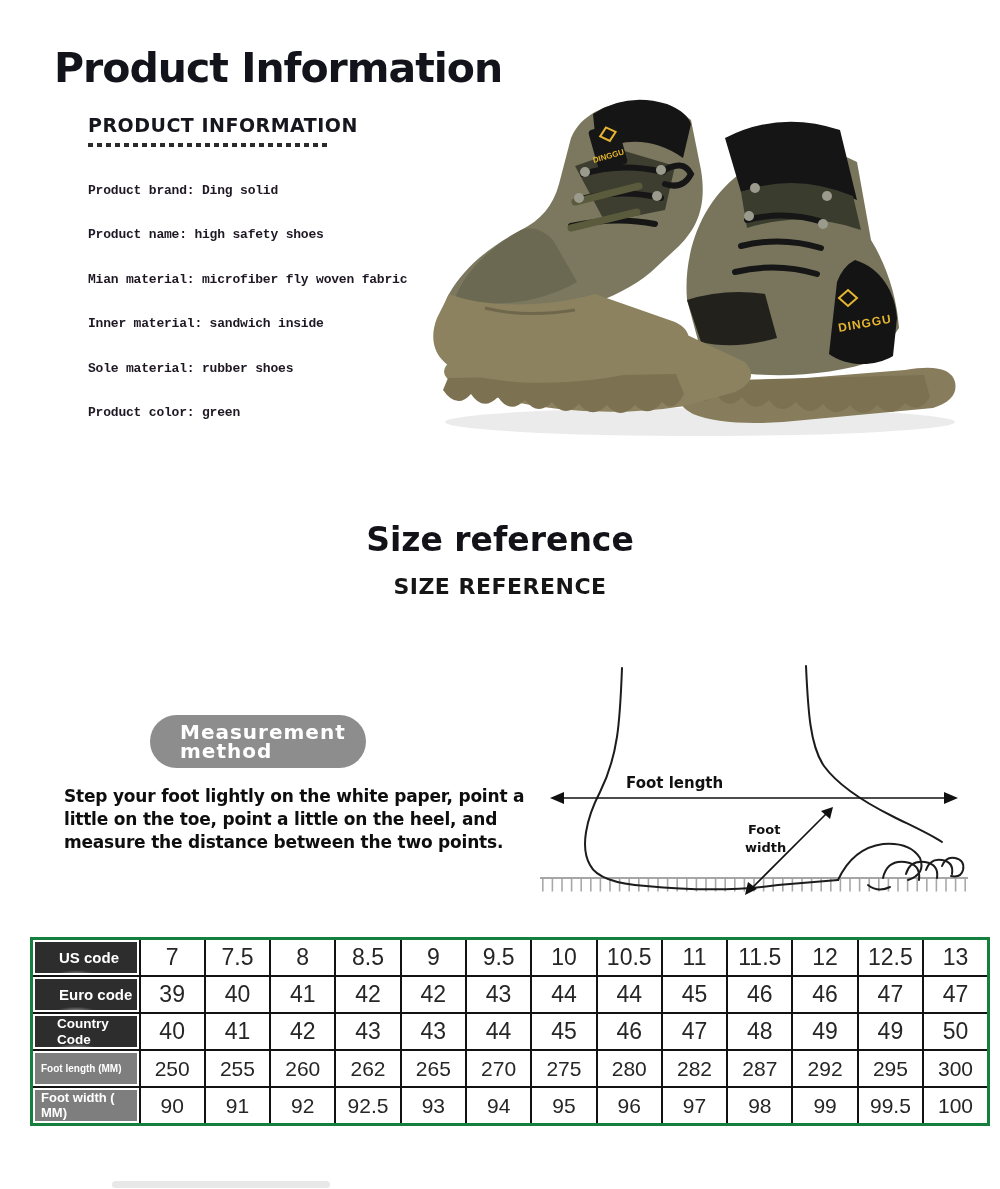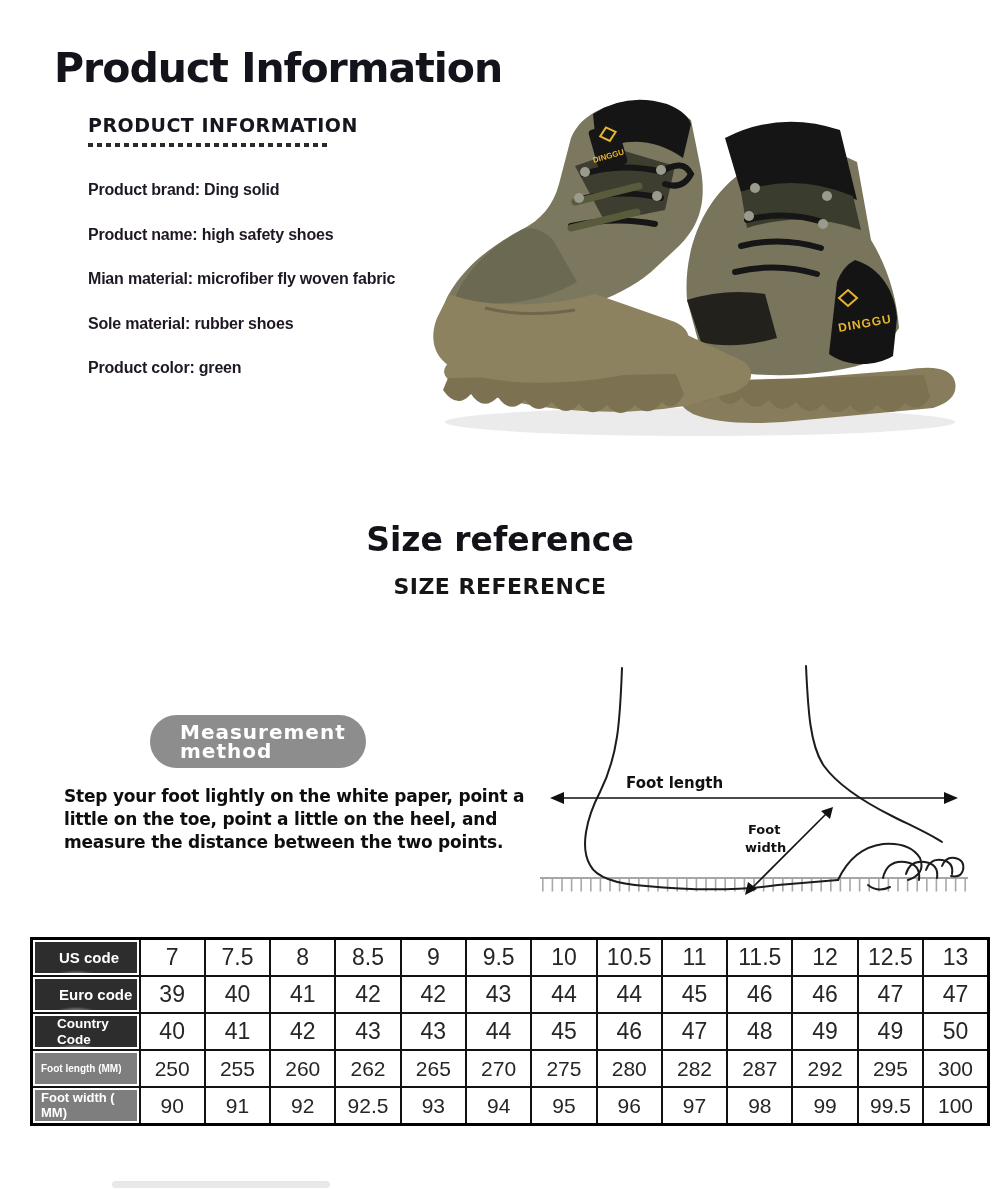--- a/index.html
+++ b/index.html
@@ -8,22 +8,22 @@
 
   
   .main-title{position:absolute;left:54px;top:44px;margin:0;font-size:41px;font-weight:800;
               letter-spacing:-1px;color:#13131c;font-family:"DejaVu Sans",sans-serif;}
   .sub-block{position:absolute;left:88px;top:114px;}
   .sub-title{font-size:19px;font-weight:700;letter-spacing:.5px;color:#16161e;
              font-family:"DejaVu Sans",sans-serif;}
   .dash-line{margin-top:7px;width:240px;height:4px;
              background:repeating-linear-gradient(90deg,#2b2b2b 0 5px,transparent 5px 9px);}
   .details{position:absolute;left:88px;top:168px;margin:0;padding:0;list-style:none;width:360px;}
-  .details li{height:44.5px;display:flex;align-items:center;font-size:16px;font-weight:700;
-              color:#1f1824;font-family:Liberation Sans, sans-serif;letter-spacing:-.2px;}
+  .details li{height:44.5px;display:flex;align-items:center;font-size:13px;font-weight:700;
+              color:#1f1824;font-family:Liberation Mono, monospace;letter-spacing:-.2px;}
 
   
   .boots{position:absolute;left:425px;top:70px;width:555px;height:375px;}
 
   
   .size-title{position:absolute;left:0;top:520px;width:1000px;margin:0;text-align:center;
               font-size:33px;font-weight:800;color:#121218;font-family:"DejaVu Sans",sans-serif;}
   .size-sub{position:absolute;left:0;top:574px;width:1000px;margin:0;text-align:center;
             font-size:22px;font-weight:800;letter-spacing:.5px;color:#161616;
             font-family:"DejaVu Sans",sans-serif;}
@@ -35,21 +35,21 @@
 
   .instructions{position:absolute;left:64px;top:785px;width:480px;margin:0;font-size:17px;
                 font-weight:700;line-height:1.34;color:#0e0e0e;
                 font-family:"DejaVu Sans",sans-serif;letter-spacing:-.2px;}
 
   .diagram{position:absolute;left:538px;top:652px;width:434px;height:252px;}
   .diagram text{font-family:"DejaVu Sans",sans-serif;font-weight:700;fill:#111;}
 
   
   .table-wrap{position:absolute;left:30px;top:937px;width:960px;}
-  table{border-collapse:collapse;width:100%;table-layout:fixed;border:3px solid #000000;padding-left:10px;}
+  table{border-collapse:collapse;width:100%;table-layout:fixed;border:3px solid #15803d;padding-left:10px;}
   td,th{border:2px solid #121212;height:35px;padding:0;vertical-align:middle;}
   th{text-align:left;color:#fff;font-weight:700;box-shadow:inset 0 0 0 2px #fff;
      font-family:"Liberation Sans",sans-serif;}
   th.dark{background-color:#2d2d2d;
           background-image:radial-gradient(ellipse 28px 6px at 40% 97%,rgba(255,255,255,.45),rgba(255,255,255,0) 70%);
           padding-left:26px;font-size:15px;}
   th.r2{font-size:13.5px;line-height:1.15;padding-left:24px;margin-top:28px;}
   th.gray{background-color:#7e7e7e;padding-left:8px;}
   th.r3{font-size:10px;}
   th.r4{font-size:13px;line-height:1.1;}
@@ -69,20 +69,21 @@
 
   <div class="sub-block">
     <div class="sub-title">PRODUCT INFORMATION</div>
     <div class="dash-line"></div>
   </div>
 
   <ul class="details">
     <li>Product brand: Ding solid</li>
     <li>Product name: high safety shoes</li>
     <li>Mian material: microfiber fly woven fabric</li>
+    <li>Inner material: sandwich inside</li>
     <li>Sole material: rubber shoes</li>
     <li>Product color: green</li>
   </ul>
 
   <svg class="boots" viewBox="0 0 555 375" xmlns="http://www.w3.org/2000/svg">
     <ellipse cx="275" cy="352" rx="255" ry="14" fill="rgba(0,0,0,0.08)"></ellipse>
 
     <g>
       <path d="M480,300 q45,-8 50,12 q4,18 -22,26 l-150,14 q-60,4 -90,-8 q-20,-10 -10,-26 z" fill="#877d5c"></path>
       <path d="M265,320 q12,20 26,4 q12,18 26,3 q12,18 27,3 q12,17 27,2 q13,17 27,2 q13,16 27,1 q13,16 27,0 q14,15 28,-2 q14,12 25,-6 l-6,-22 -230,6 z" fill="#7c7252"></path>

